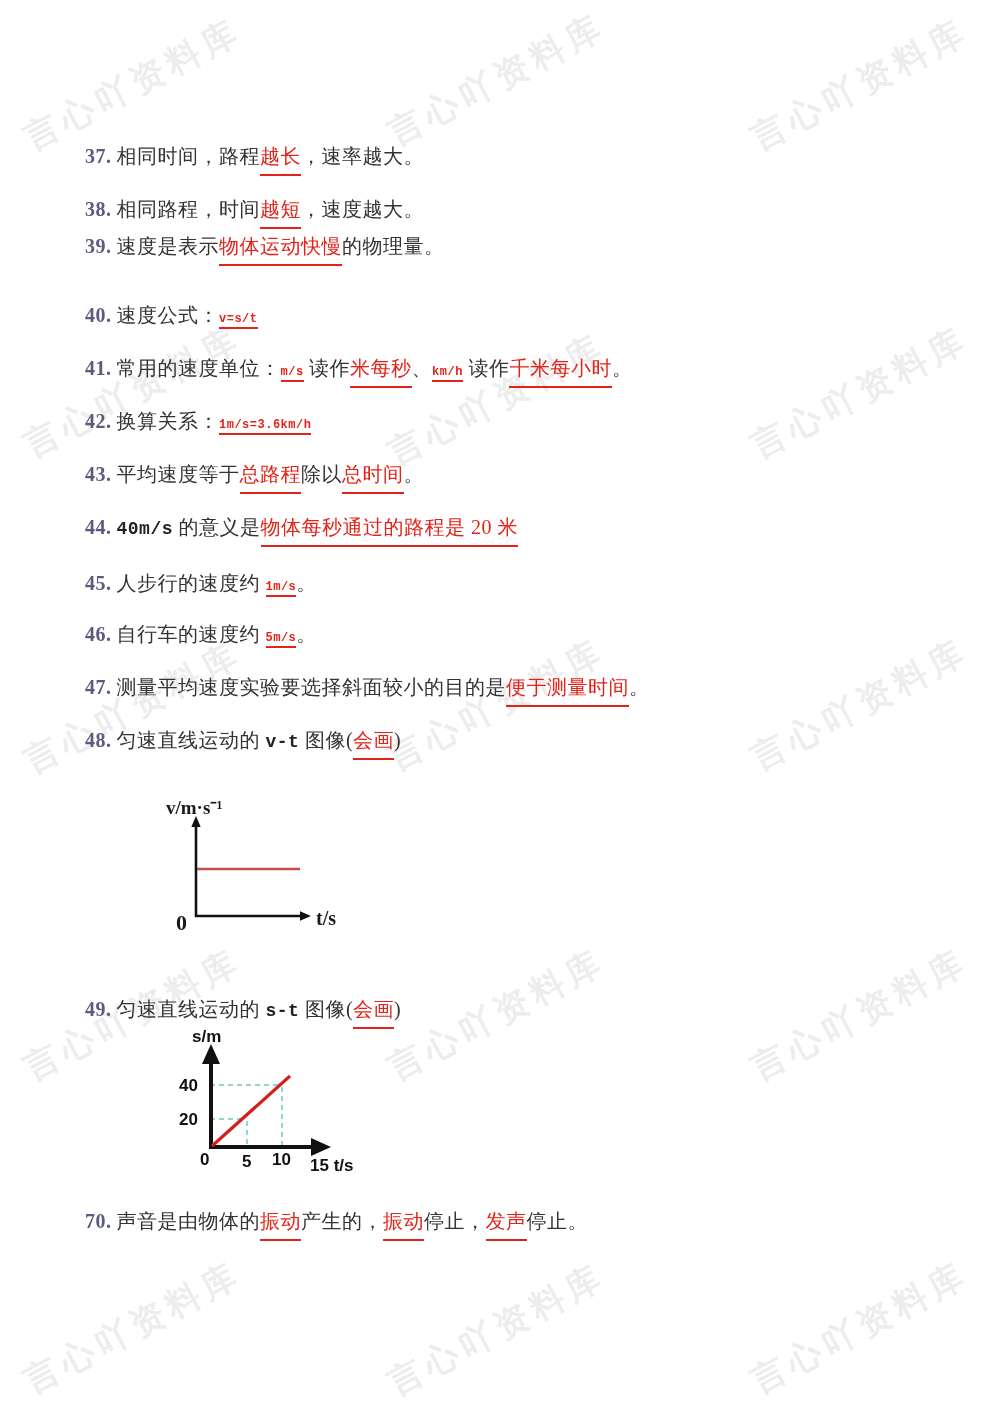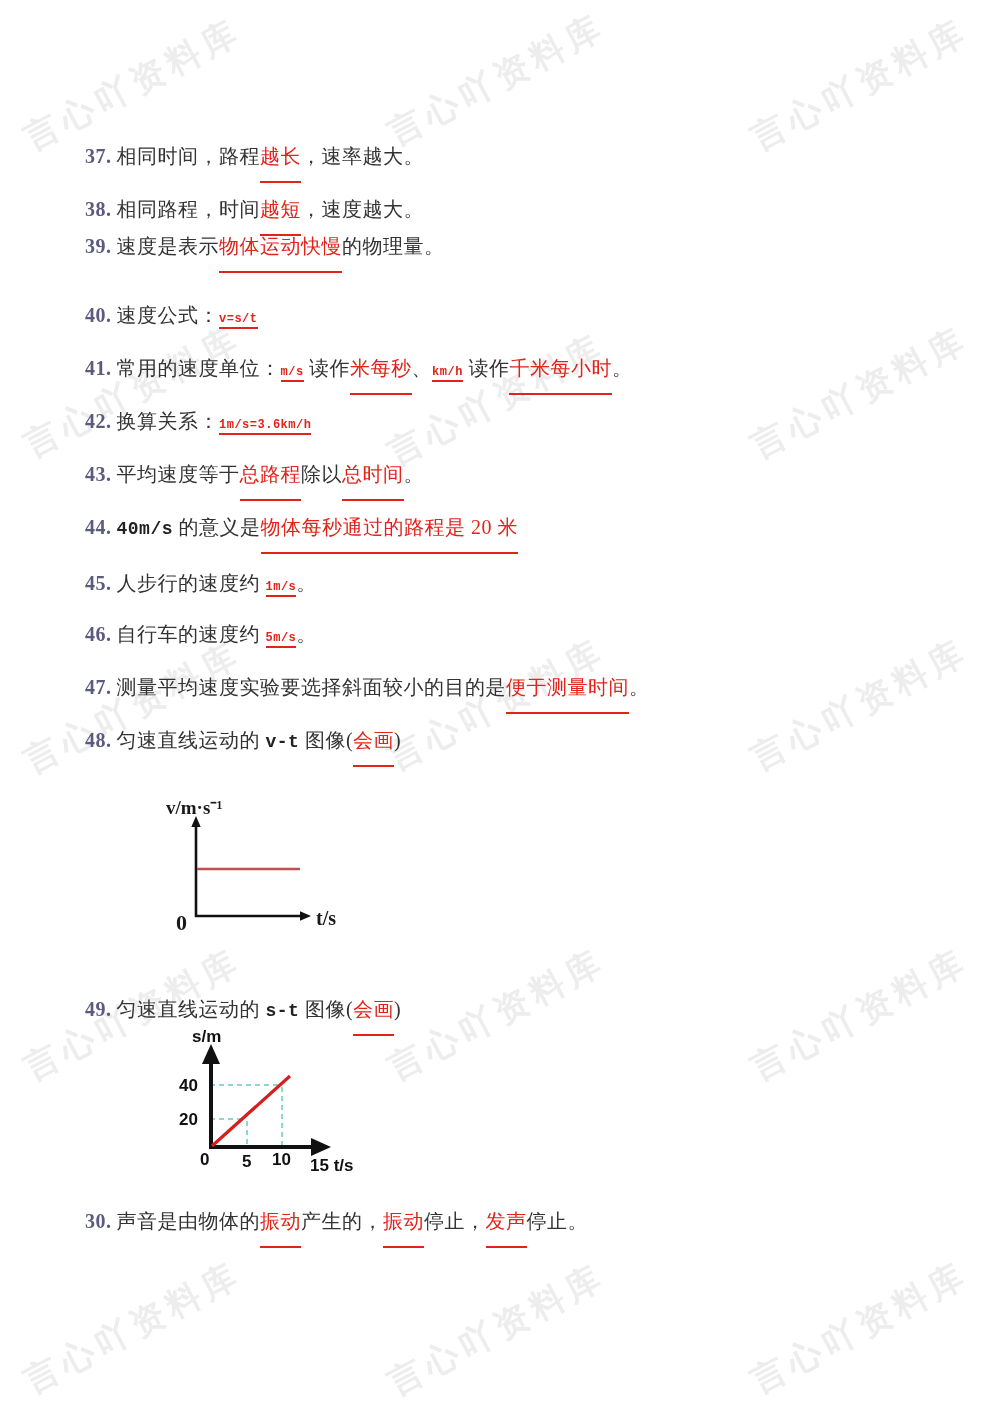--- a/index.html
+++ b/index.html
@@ -37,21 +37,21 @@
   }
   .seg-n{
     color:#5b5b80;
     font-weight:bold;
     margin-right:5px;
   }
   .seg-p{color:#333;}
   .seg-r{
     color:#e2231a;
     border-bottom:2px solid #e2231a;
-    padding-bottom:14px;
+    padding-bottom:7px;
   }
   .seg-m{
     font-family:"Liberation Mono",monospace;
     font-weight:bold;
     font-size:18px;
     color:#222;
   }
   .seg-rm{
     font-family:"Liberation Mono",monospace;
     font-weight:bold;
@@ -117,21 +117,21 @@
       <div class="item" style="top: 302px;"><span class="seg-n">40.</span><span class="seg-p">速度公式：</span><span class="seg-rm">v=s/t</span></div>
       <div class="item" style="top: 355px;"><span class="seg-n">41.</span><span class="seg-p">常用的速度单位：</span><span class="seg-rm">m/s</span><span class="seg-p"> 读作</span><span class="seg-r">米每秒</span><span class="seg-p">、</span><span class="seg-rm">km/h</span><span class="seg-p"> 读作</span><span class="seg-r">千米每小时</span><span class="seg-p">。</span></div>
       <div class="item" style="top: 408px;"><span class="seg-n">42.</span><span class="seg-p">换算关系：</span><span class="seg-rm">1m/s=3.6km/h</span></div>
       <div class="item" style="top: 461px;"><span class="seg-n">43.</span><span class="seg-p">平均速度等于</span><span class="seg-r">总路程</span><span class="seg-p">除以</span><span class="seg-r">总时间</span><span class="seg-p">。</span></div>
       <div class="item" style="top: 514px;"><span class="seg-n">44.</span><span class="seg-m">40m/s</span><span class="seg-p"> 的意义是</span><span class="seg-r">物体每秒通过的路程是 20 米</span></div>
       <div class="item" style="top: 570px;"><span class="seg-n">45.</span><span class="seg-p">人步行的速度约 </span><span class="seg-rm">1m/s</span><span class="seg-p">。</span></div>
       <div class="item" style="top: 621px;"><span class="seg-n">46.</span><span class="seg-p">自行车的速度约 </span><span class="seg-rm">5m/s</span><span class="seg-p">。</span></div>
       <div class="item" style="top: 674px;"><span class="seg-n">47.</span><span class="seg-p">测量平均速度实验要选择斜面较小的目的是</span><span class="seg-r">便于测量时间</span><span class="seg-p">。</span></div>
       <div class="item" style="top: 727px;"><span class="seg-n">48.</span><span class="seg-p">匀速直线运动的 </span><span class="seg-m">v-t</span><span class="seg-p"> 图像(</span><span class="seg-r">会画</span><span class="seg-p">)</span></div>
       <div class="item" style="top: 996px;"><span class="seg-n">49.</span><span class="seg-p">匀速直线运动的 </span><span class="seg-m">s-t</span><span class="seg-p"> 图像(</span><span class="seg-r">会画</span><span class="seg-p">)</span></div>
-      <div class="item" style="top: 1208px;"><span class="seg-n">30.</span><span class="seg-p">声音是由物体的</span><span class="seg-r">振动</span><span class="seg-p">产生的，</span><span class="seg-r">振动</span><span class="seg-p">停止，</span><span class="seg-r">发声</span><span class="seg-p">停止。</span></div>
+      <div class="item" style="top: 1208px;"><span class="seg-n">70.</span><span class="seg-p">声音是由物体的</span><span class="seg-r">振动</span><span class="seg-p">产生的，</span><span class="seg-r">振动</span><span class="seg-p">停止，</span><span class="seg-r">发声</span><span class="seg-p">停止。</span></div>
     </div>
 
   <svg class="chart chart1" width="200" height="145" viewBox="0 0 200 145">
     <line x1="38" y1="121" x2="38" y2="28" stroke="#111" stroke-width="2.6"></line>
     <polygon points="38,20 33.3,31 42.7,31" fill="#111"></polygon>
     <line x1="37" y1="120" x2="146" y2="120" stroke="#111" stroke-width="2.6"></line>
     <polygon points="153,120 142,115.3 142,124.7" fill="#111"></polygon>
     <line x1="39" y1="73" x2="142" y2="73" stroke="#c0504d" stroke-width="2.4"></line>
     <text class="c1-label" x="8" y="18" font-size="19">v/m·s⁻¹</text>
     <text class="c1-label" x="18" y="134" font-size="22">0</text>

